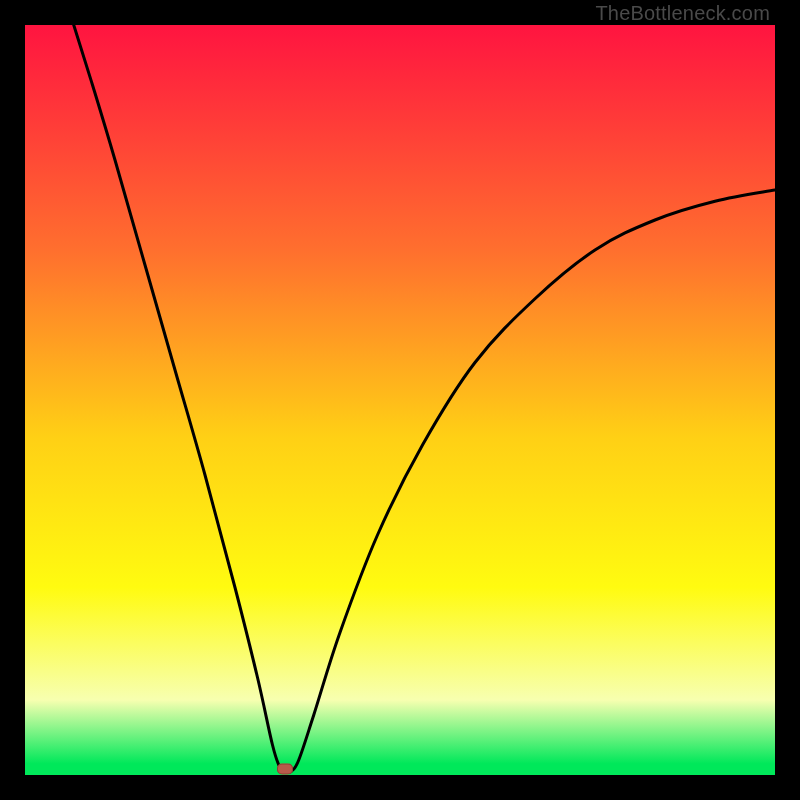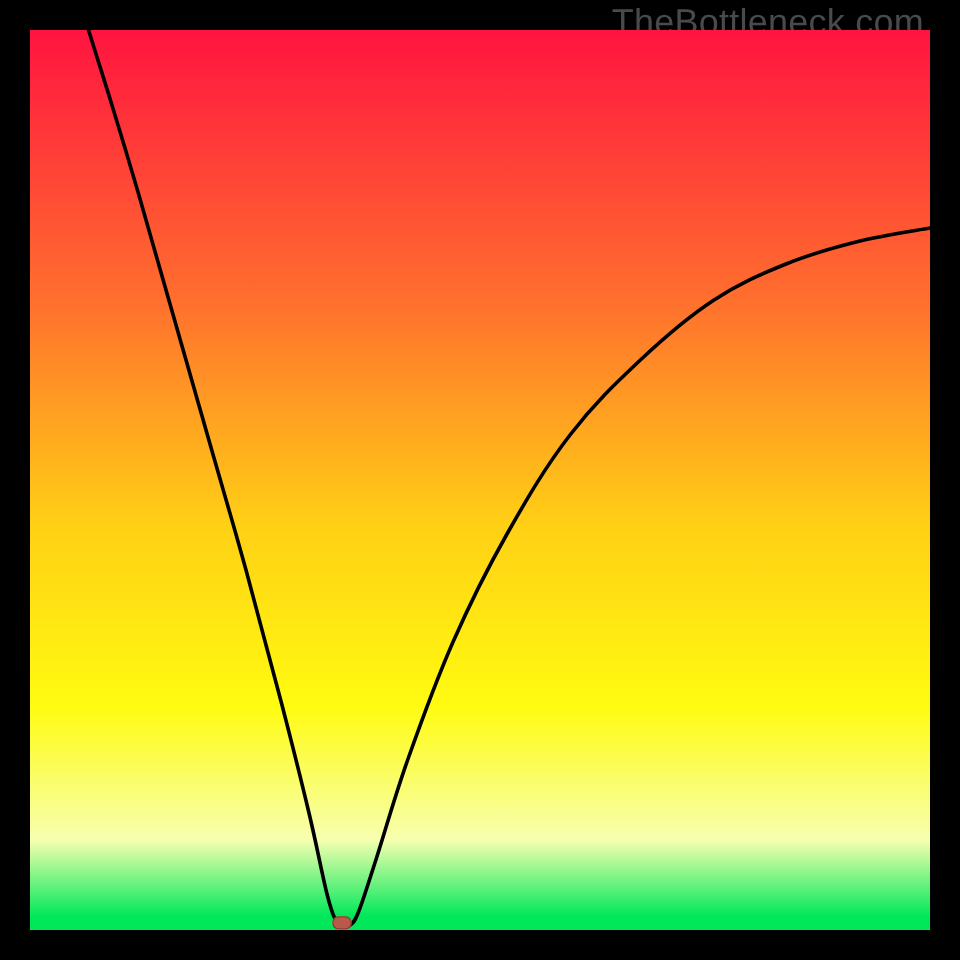--- a/index.html
+++ b/index.html
@@ -32,21 +32,21 @@
     top: 0;
     width: 100%;
     height: 100%;
     pointer-events: none;
   }
   .watermark {
     position: absolute;
     top: 2px;
     right: 30px;
     color: #4a4a4a;
-    font-size: 30px;
+    font-size: 20px;
     font-weight: 400;
     letter-spacing: 0.2px;
   }
   .marker {
     position: absolute;
     width: 16px;
     height: 11px;
     border-radius: 5px;
     transform: translate(-50%, -50%);
   }

